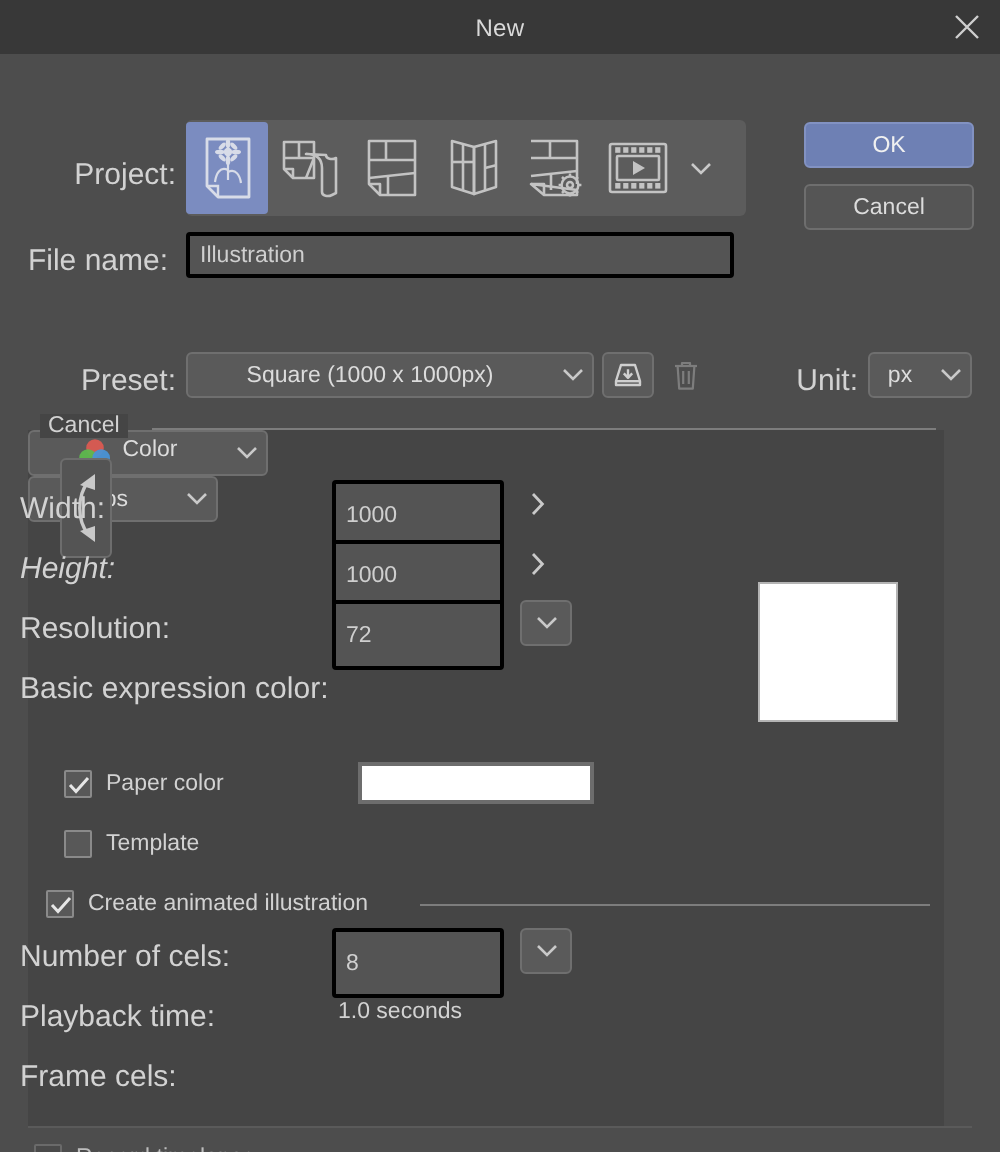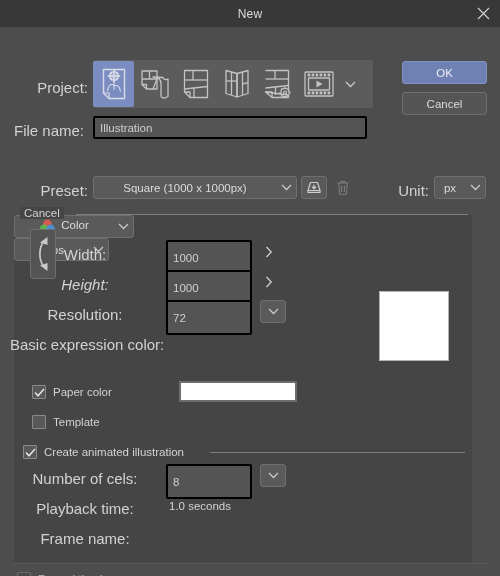--- a/index.html
+++ b/index.html
@@ -281,21 +281,21 @@
     border-radius: 3px;
     display: flex;
     align-items: center;
     justify-content: center;
     cursor: pointer;
     box-sizing: border-box;
   }
 
   .fld-label {
     position: absolute;
-    text-align: center;
+    text-align: left;
     width: 150px;
   }
   .num-field {
     position: absolute;
     width: 86px;
     height: 35px;
   }
   .arrow-btn {
     position: absolute;
     width: 16px;
@@ -638,21 +638,21 @@
       <div class="textfield num-field" style="left:152px; top:249px;">8</div>
       <div class="iconbtn" style="left:206px; top:249px; left:206px; width:26px; height:23px; background:#5a5a5a; border:1px solid #6f6f6f; transform:translateX(40px);">
         <svg width="11" height="7" viewBox="0 0 11 7">
           <path d="M1 1 L5.5 5.5 L10 1" fill="none" stroke="#c9c9c9" stroke-width="1.3"></path>
         </svg>
       </div>
 
       <div class="lbl fld-label" style="left:-4px; top:285px;">Playback time:</div>
       <div class="static-val" style="left:155px; top:285px;">1.0 seconds</div>
 
-      <div class="lbl fld-label" style="left:-4px; top:315px;">Frame name:</div>
+      <div class="lbl fld-label" style="left:-4px; top:315px;">Frame cels:</div>
       <div class="combo" style="left:152px; top:309px; width:95px; height:23px;">
         <span class="combo-text">8 fps</span>
         <span class="chev">
           <svg width="11" height="7" viewBox="0 0 11 7">
             <path d="M1 1 L5.5 5.5 L10 1" fill="none" stroke="#c9c9c9" stroke-width="1.3"></path>
           </svg>
         </span>
       </div>
     </div>
 

